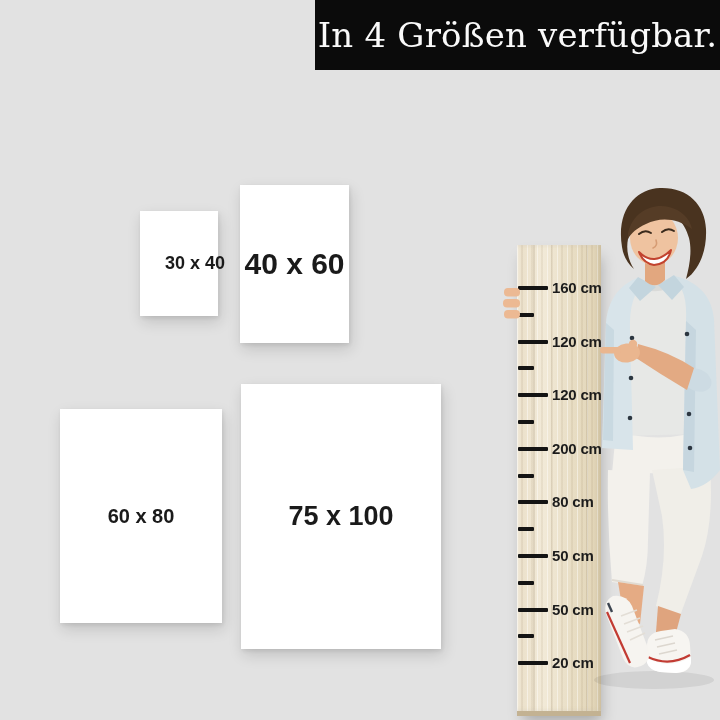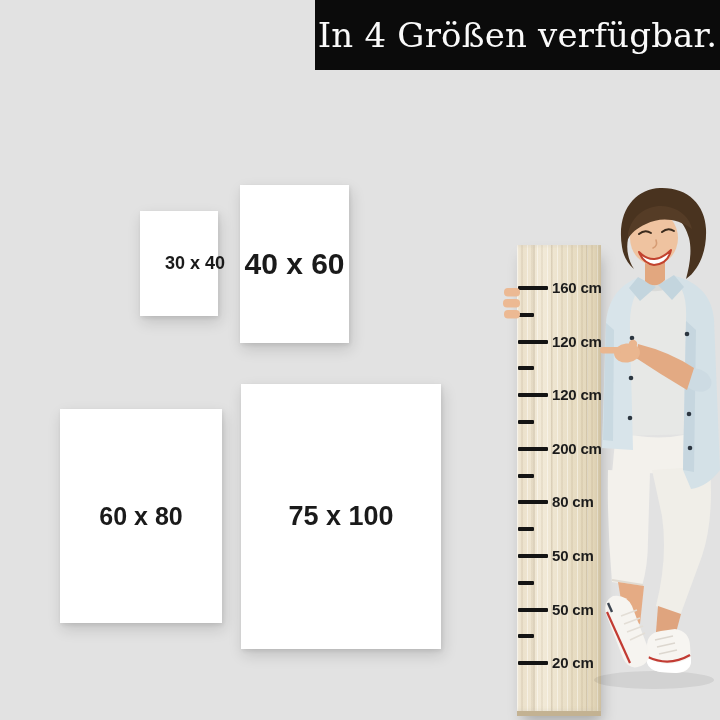--- a/index.html
+++ b/index.html
@@ -21,21 +21,21 @@
     position:absolute;background:#ffffff;
     box-shadow:2px 6px 14px rgba(0,0,0,.14),1px 2px 4px rgba(0,0,0,.08);
     display:flex;align-items:center;justify-content:center;
   }
   .card span{font-weight:700;color:#1a1a1a;white-space:nowrap;}
   .card-30x40{left:140px;top:211px;width:78px;height:105px;}
   .card-30x40 span{font-size:18px;margin-left:32px;}
   .card-40x60{left:240px;top:185px;width:109px;height:158px;}
   .card-40x60 span{font-size:30px;}
   .card-60x80{left:60px;top:409px;width:162px;height:214px;}
-  .card-60x80 span{font-size:25px;}
+  .card-60x80 span{font-size:20px;}
   .card-75x100{left:241px;top:384px;width:200px;height:265px;text-align:center;}
   .card-75x100 span{font-size:27px;}
   
   .ruler{
     position:absolute;left:517px;top:205px;width:84px;height:471px;
     box-sizing:border-box;border-bottom:5px solid #c3b292;
     background:
       repeating-linear-gradient(90deg,
         transparent 0 16px, rgba(113,90,55,.14) 16px 18px,
         transparent 18px 34px, rgba(113,90,55,.09) 34px 35px,

